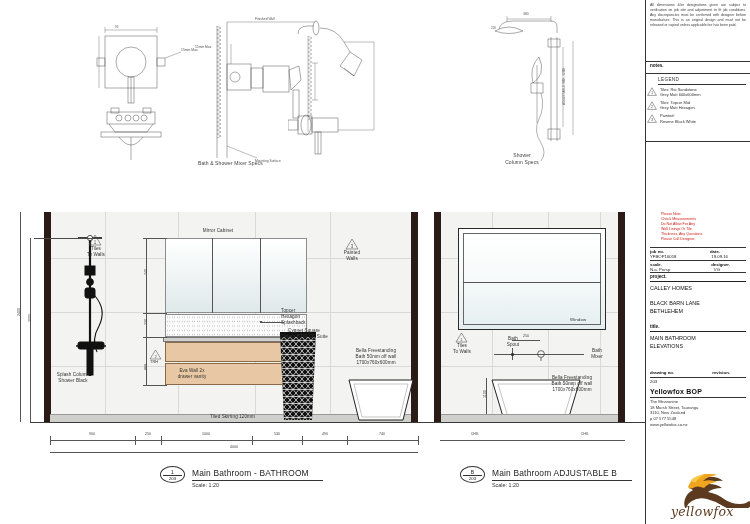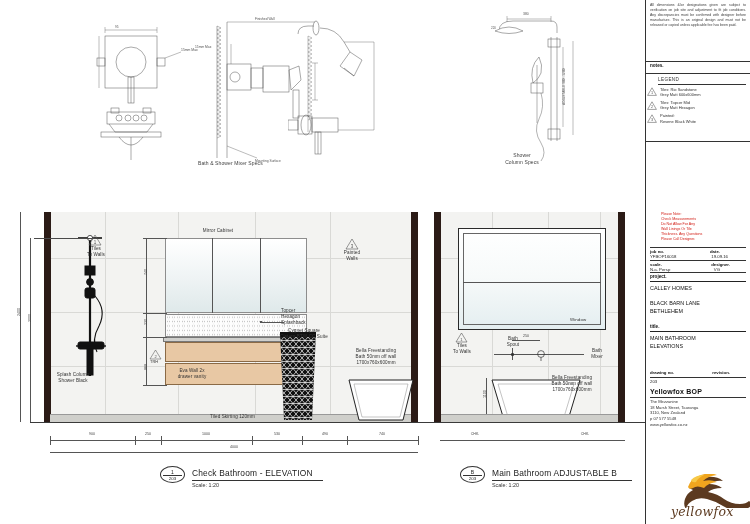--- a/index.html
+++ b/index.html
@@ -323,21 +323,21 @@
     <div class="abs dimtxt" style="left:257px;top:232px;width:40px;">530</div>
     <div class="abs dimtxt" style="left:305px;top:232px;width:40px;">490</div>
     <div class="abs dimtxt" style="left:362px;top:232px;width:40px;">740</div>
     <div class="abs dimtxt" style="left:214px;top:245px;width:40px;">4000</div>
 
     <div class="bubble" style="left:160px;top:266px;">
       <div class="bno">1</div>
       <div class="bsep"></div>
       <div class="bsheet">203</div>
     </div>
-    <div class="dtitle" style="left:192px;top:268px;">Check Bathroom - ELEVATION</div>
+    <div class="dtitle" style="left:192px;top:268px;">Main Bathroom - BATHROOM</div>
     <div class="dunder" style="left:192px;top:280px;width:131px;"></div>
     <div class="dscale" style="left:192px;top:282px;">Scale: 1:20</div>
   </div>
 
   <div class="abs" style="left:430px;top:200px;width:215px;height:290px;">
 
     <div class="wallface" style="left:10px;top:12px;width:185px;height:210px;"></div>
     <div class="tilegridline" style="left:10px;top:58px;width:185px;height:.5px;"></div>
     <div class="tilegridline" style="left:10px;top:112px;width:185px;height:.5px;"></div>
     <div class="tilegridline" style="left:10px;top:166px;width:185px;height:.5px;"></div>

